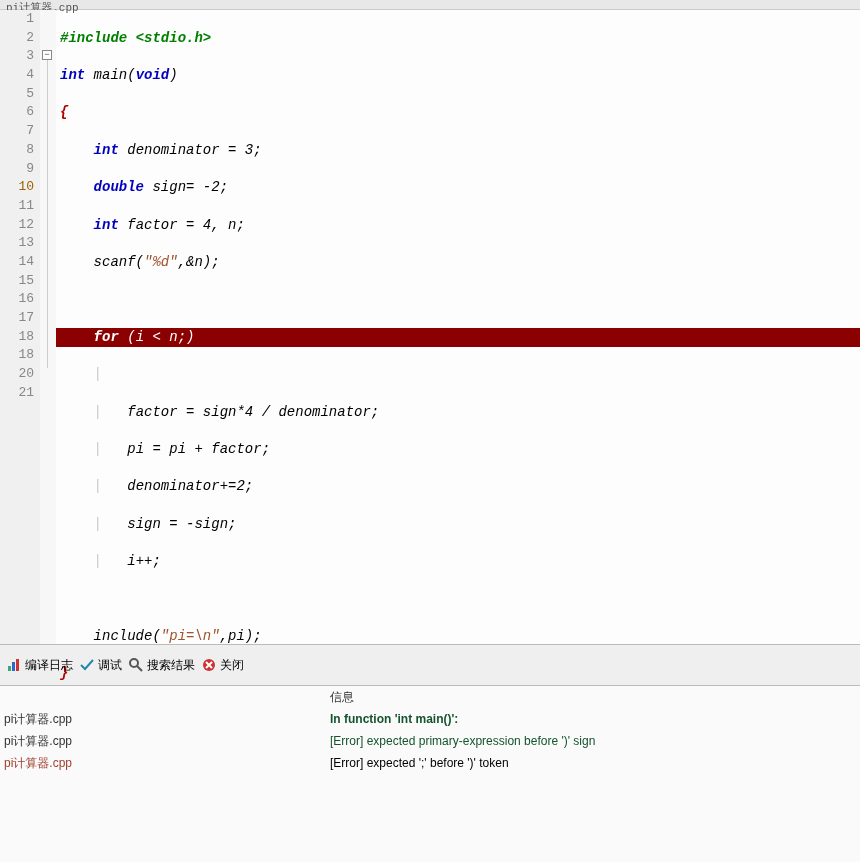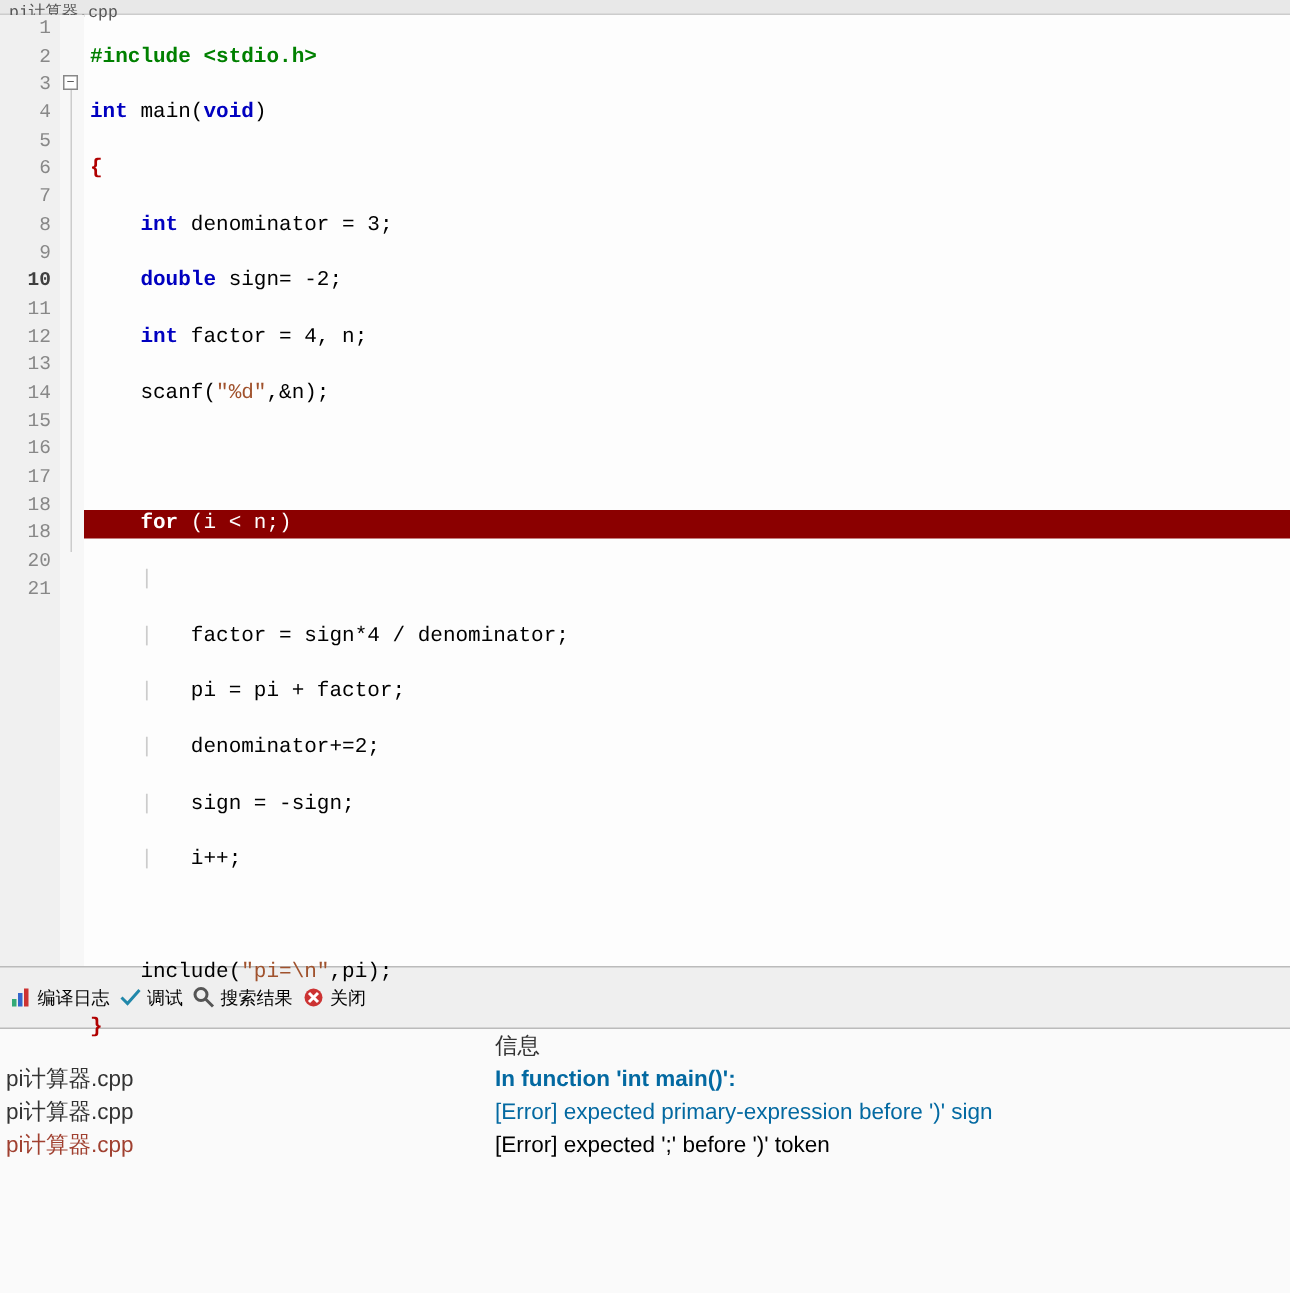--- a/index.html
+++ b/index.html
@@ -29,21 +29,21 @@
     width: 40px;
     background: #f0f0f0;
     text-align: right;
     padding-right: 6px;
     color: #888;
     font-size: 13px;
     line-height: 18.7px;
     user-select: none;
   }
   .gutter .ln { height: 18.7px; }
-  .gutter .err { color: #404040; font-weight: bold; }
+  .gutter .err { color: #a16207; font-weight: normal; }
   .fold-col {
     width: 16px;
     background: #f7f7f7;
     position: relative;
   }
   .fold-box {
     position: absolute;
     left: 2px; top: 40px;
     width: 10px; height: 10px;
     border: 1px solid #888;
@@ -57,33 +57,33 @@
     position: absolute;
     left: 7px; top: 50px; width: 1px; height: 308px;
     background: #ccc;
   }
   .code {
     flex: 1;
     font-size: 14px;
     line-height: 18.7px;
     white-space: pre;
     padding-left: 4px;
+    font-style: italic;
   }
   .code .row { height: 18.7px; }
   .kw-green { color: #008000; font-weight: bold; }
   .kw-blue { color: #0000c0; font-weight: bold; }
   .brace { color: #b00000; font-weight: bold; }
   .str { color: #a0522d; }
   .hl-err {
     background: #8b0000;
     color: #fff;
     display: block;
     margin-left: -4px;
     padding-left: 4px;
-    margin-top: 12px;
   }
   .hl-err .kw-blue { color: #fff; }
   .guide { color: #ccc; }
   
   .toolbar {
     height: 42px;
     background: #efefef;
     border-top: 1px solid #bbb;
     border-bottom: 1px solid #bbb;
     display: flex;
@@ -91,37 +91,37 @@
     gap: 6px;
     padding: 0 6px;
     font-family: "Microsoft YaHei","SimSun",sans-serif;
     font-size: 12px;
   }
   .toolbar .ticon { width:16px; height:16px; display:inline-block; }
   .toolbar .titem { display:flex; align-items:center; gap:3px; cursor:pointer; }
   
   .errors {
     font-family: "Microsoft YaHei","SimSun",sans-serif;
-    font-size: 15px;
+    font-size: 12px;
     background: #fafafa;
   }
   .errors-head {
     display: flex;
     height: 22px;
     align-items: center;
     padding-left: 330px;
     color: #333;
   }
   .err-row {
     display: flex;
     height: 22px;
     align-items: center;
   }
   .err-file { width: 330px; padding-left: 4px; color: #333; }
-  .err-msg { flex:1; color: #0369a1; }
+  .err-msg { flex:1; color: #14532d; }
   .err-red .err-file { color: #a04030; }
   .err-red .err-msg { color: #000000; }
 </style>
 </head>
 <body>
 
 <div class="tab-bar">
   <span>pi计算器.cpp</span>
 </div>
 

